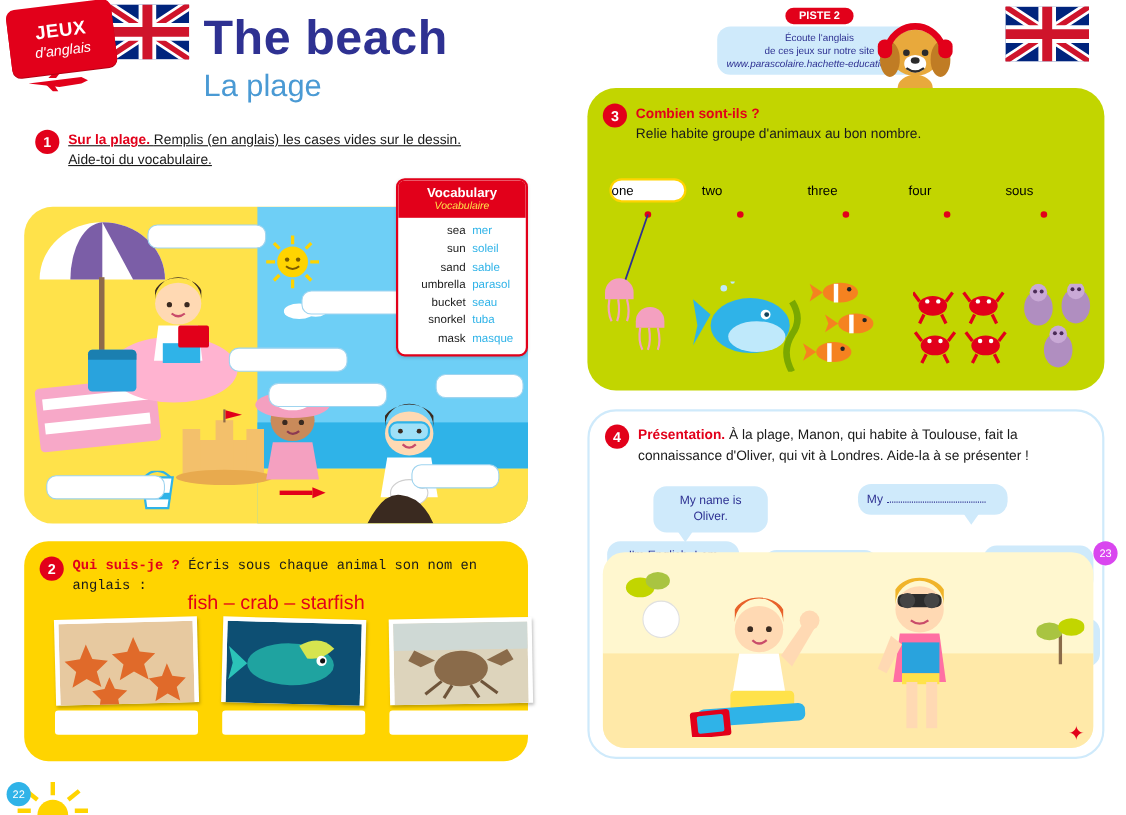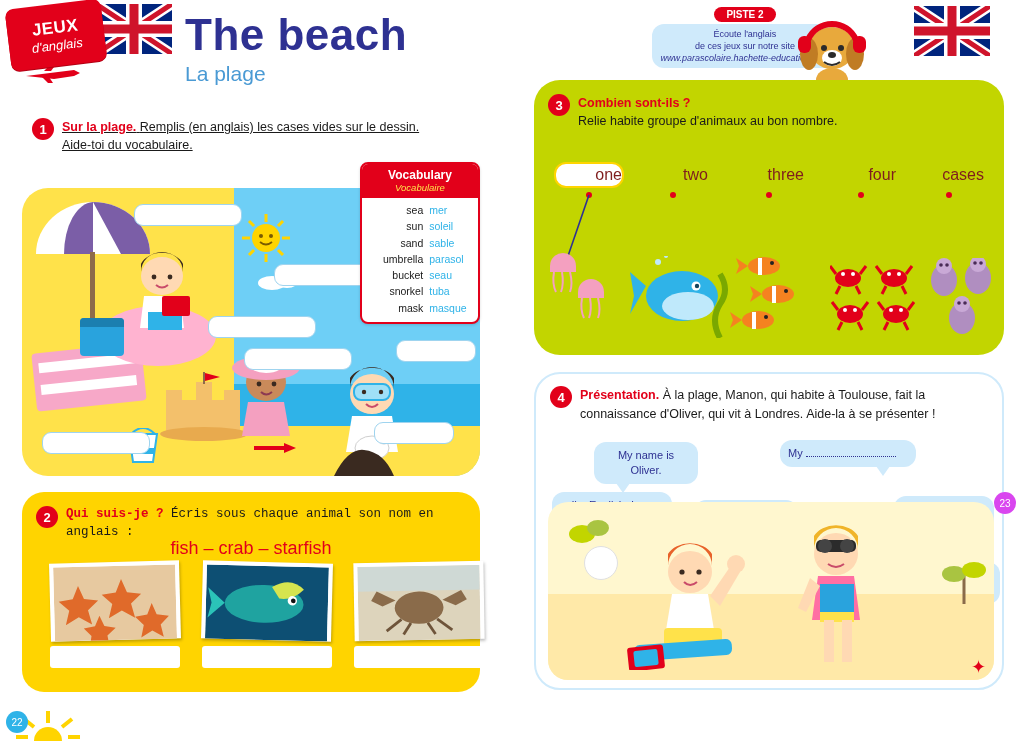--- a/index.html
+++ b/index.html
@@ -33,21 +33,21 @@
     box-shadow:0 1px 0 #b30014;
   }
   .jeux-ribbon .l1 { font-size:17px; font-weight:bold; letter-spacing:.5px; }
   .jeux-ribbon .l2 { font-size:13px; font-style:italic; }
 
   .title-main {
     left:185px; top:10px; font-size:44px; color:#2e3192; font-weight:bold;
     letter-spacing:.5px;
   }
   .title-sub {
-    left:185px; top:62px; font-size:21px; color:#4a9ad4;
+    left:185px; top:62px; font-size:28px; color:#4a9ad4;
   }
 
   
   .ex1-head { left:32px; top:118px; width:430px; display:flex; gap:8px; }
   .ex1-head .txt { font-size:12.5px; color:#1a1a1a; line-height:1.45;text-decoration:underline; }
   .ex1-head .txt b { color:#e2001a; }
 
   
   #beach-scene {
     left:22px; top:188px; width:458px; height:288px;
@@ -123,21 +123,21 @@
 
   
   #ex3-panel {
     left:22px; top:80px; width:470px; height:275px;
     background:#c2d500; border-radius:26px;
   }
   .ex3-head { position:absolute; left:14px; top:14px; display:flex; gap:8px; }
   .ex3-head .txt { font-size:12.5px; line-height:1.45; color:#1a1a1a; }
   .ex3-head .txt b { color:#e2001a; }
   .num-word {
-    position:absolute; top:86px; font-size:16px; color:#7f1d1d; text-align:right; width:70px;
+    position:absolute; top:86px; font-size:12px; color:#000000; text-align:left; width:70px;
   }
   .num-word.sel {
     background:#fff; border:2px solid #ffd400; border-radius:12px; padding:2px 0; top:82px;
   }
   .dot-red { position:absolute; width:6px; height:6px; border-radius:50%; background:#e2001a; }
 
   
   #ex4-panel {
     left:22px; top:372px; width:470px; height:318px;
     background:#ffffff; border:2px solid #cfeafb; border-radius:26px; overflow:hidden;
@@ -469,21 +469,21 @@
         <div class="txt">
           <b>Combien sont-ils ?</b><br>
           <span>Relie habite groupe d'animaux au bon nombre.</span>
         </div>
       </div>
 
       <div class="num-word sel abs" style="left:20px;">one</div>
       <div class="num-word abs" style="left:104px;">two</div>
       <div class="num-word abs" style="left:200px;">three</div>
       <div class="num-word abs" style="left:292px;">four</div>
-      <div class="num-word abs" style="left:380px;">cases</div>
+      <div class="num-word abs" style="left:380px;">sous</div>
 
       <div class="dot-red abs" style="left:52px; top:112px;"></div>
       <div class="dot-red abs" style="left:136px; top:112px;"></div>
       <div class="dot-red abs" style="left:232px; top:112px;"></div>
       <div class="dot-red abs" style="left:324px; top:112px;"></div>
       <div class="dot-red abs" style="left:412px; top:112px;"></div>
 
       <svg class="abs" style="left:0; top:0;" width="470" height="275">
         <line x1="55" y1="115" x2="34" y2="176" stroke="#2e3192" stroke-width="1.6"></line>
       </svg>

